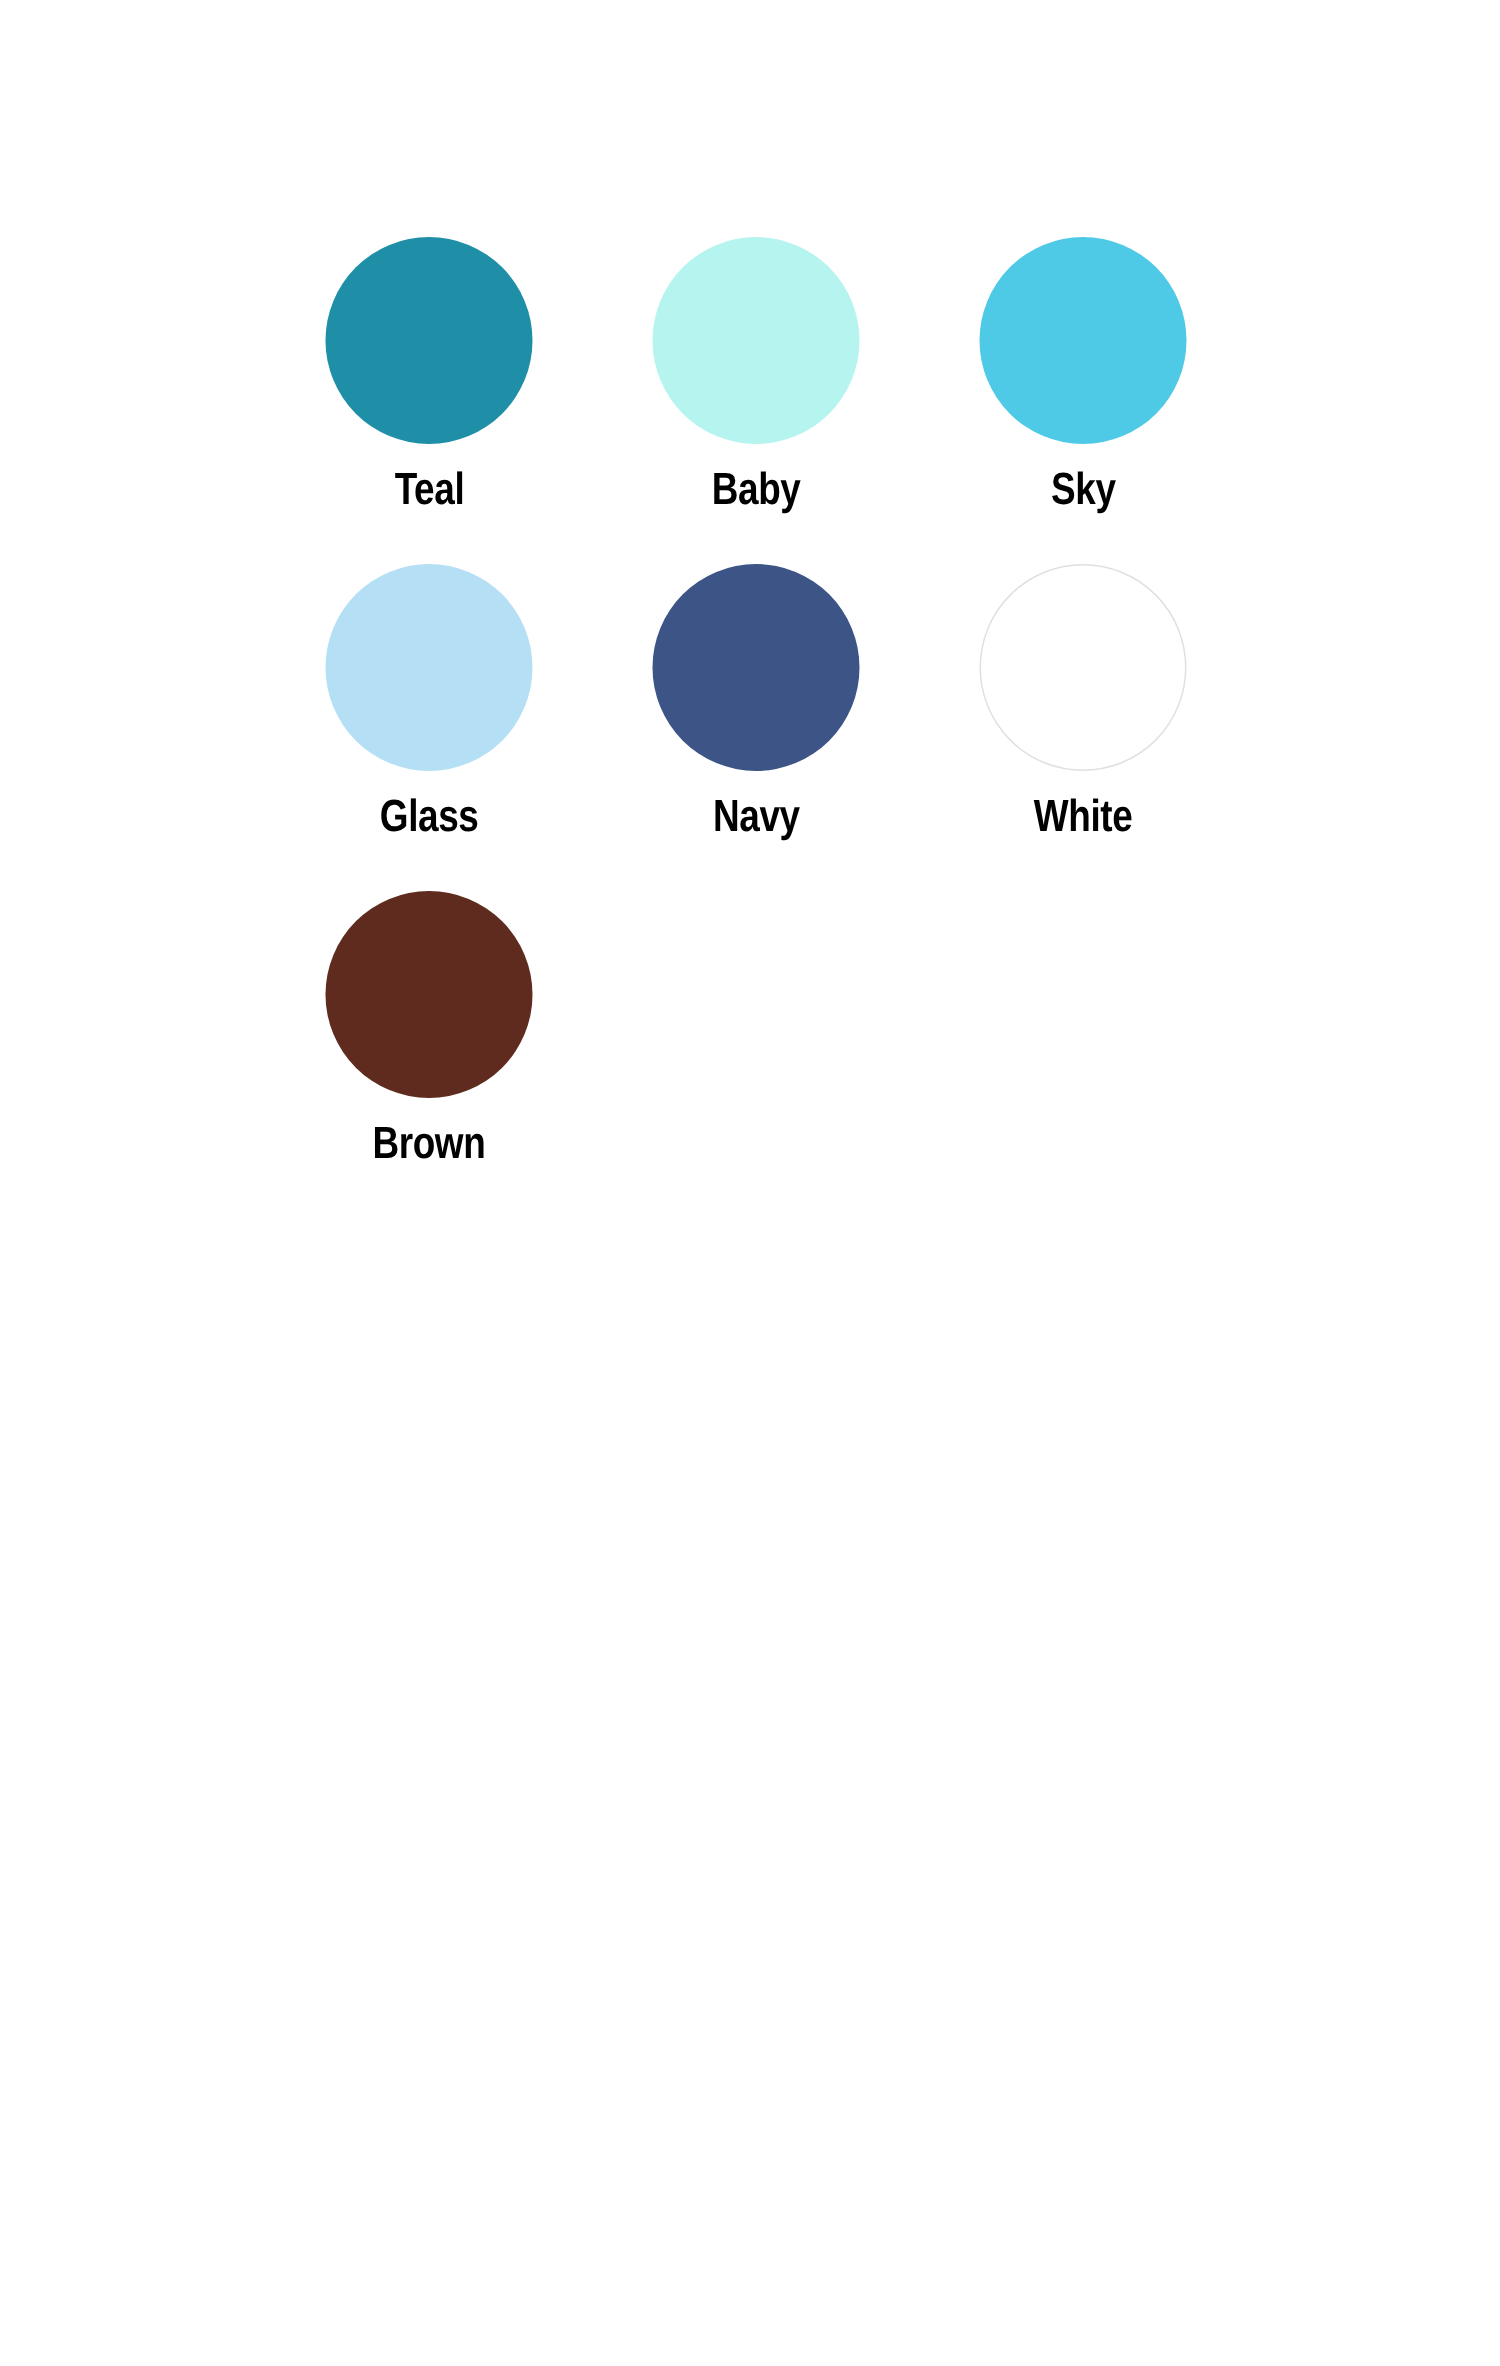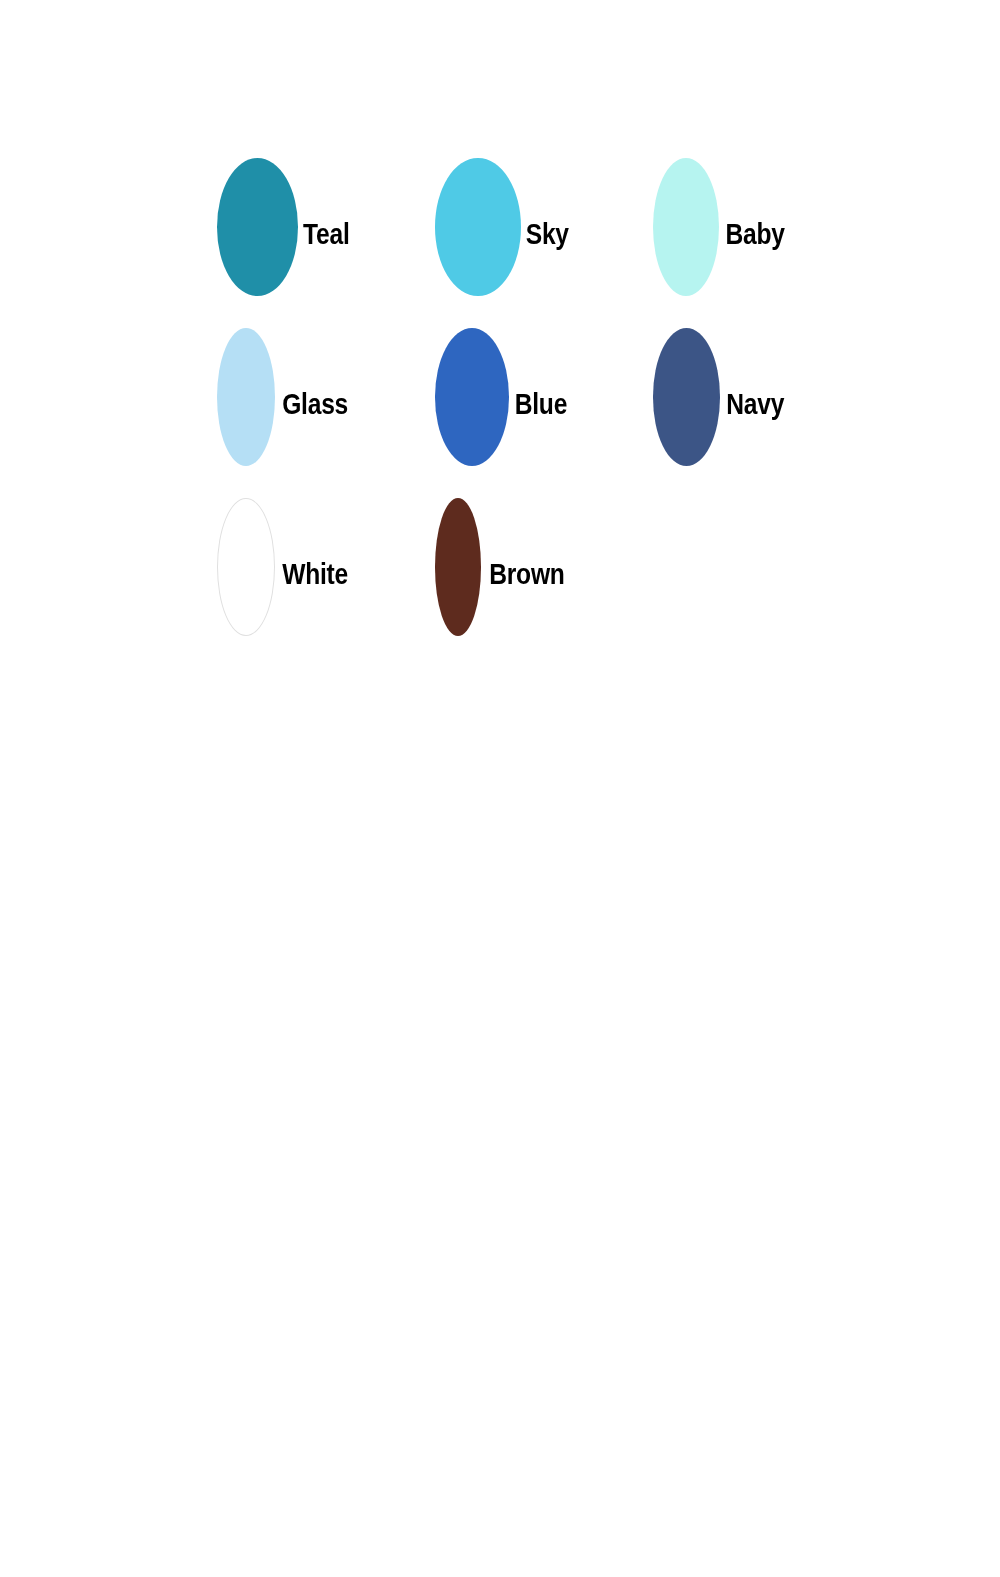--- a/index.html
+++ b/index.html
@@ -29,21 +29,21 @@
     width: 560px;
     display: grid;
     grid-template-columns: repeat(3, 138px);
     column-gap: 80px;
     row-gap: 32px;
   }
 
   .swatch-cell {
     width: 138px;
     display: flex;
-    flex-direction: row;
+    flex-direction: column;
     align-items: center;
   }
 
   .swatch-cell.is-empty {
     visibility: hidden;
   }
 
   .swatch-dot {
     width: 138px;
     height: 138px;
@@ -69,34 +69,30 @@
 </head>
 <body>
 
 <div id="palette-sheet">
   <div class="swatch-grid">
       <div class="swatch-cell">
         <div class="swatch-dot" style="background: rgb(31, 143, 168);"></div>
         <div class="swatch-label">Teal</div>
       </div>
       <div class="swatch-cell">
+        <div class="swatch-dot" style="background: rgb(182, 244, 240);"></div>
+        <div class="swatch-label">Baby</div>
+      </div>
+      <div class="swatch-cell">
         <div class="swatch-dot" style="background: rgb(79, 202, 230);"></div>
         <div class="swatch-label">Sky</div>
       </div>
       <div class="swatch-cell">
-        <div class="swatch-dot" style="background: rgb(182, 244, 240);"></div>
-        <div class="swatch-label">Baby</div>
-      </div>
-      <div class="swatch-cell">
         <div class="swatch-dot" style="background: rgb(181, 223, 245);"></div>
         <div class="swatch-label">Glass</div>
-      </div>
-      <div class="swatch-cell">
-        <div class="swatch-dot" style="background: rgb(46, 102, 192);"></div>
-        <div class="swatch-label">Blue</div>
       </div>
       <div class="swatch-cell">
         <div class="swatch-dot" style="background: rgb(60, 85, 134);"></div>
         <div class="swatch-label">Navy</div>
       </div>
       <div class="swatch-cell">
         <div class="swatch-dot" style="background: rgb(255, 255, 255); border: 1px solid rgb(224, 224, 224);"></div>
         <div class="swatch-label">White</div>
       </div>
       <div class="swatch-cell">

